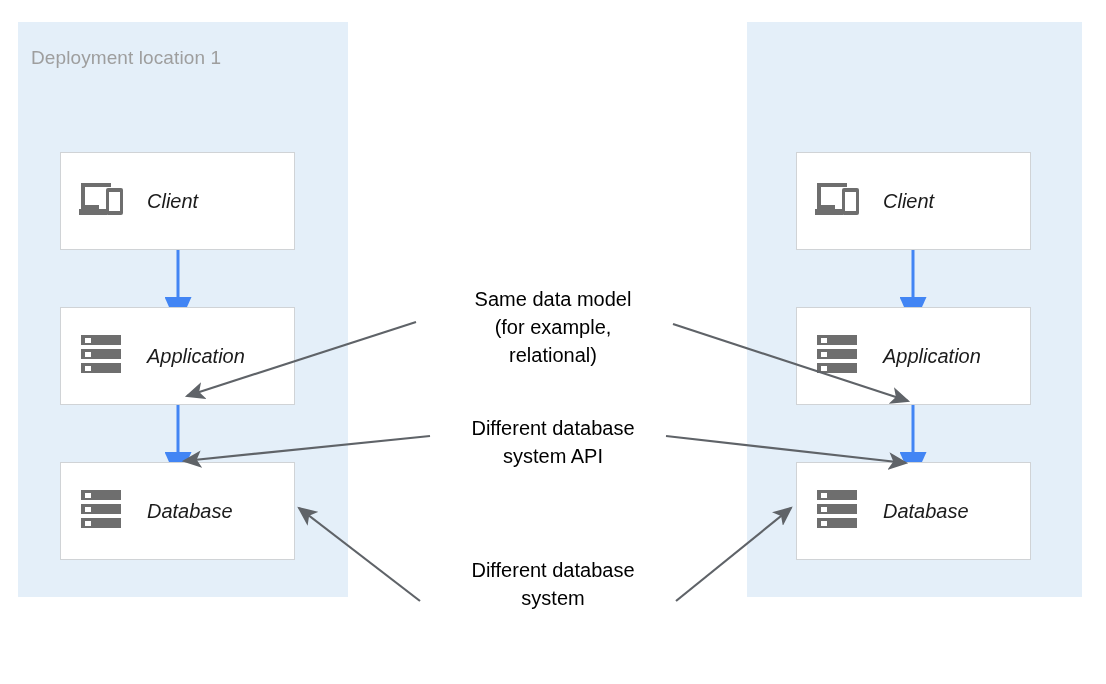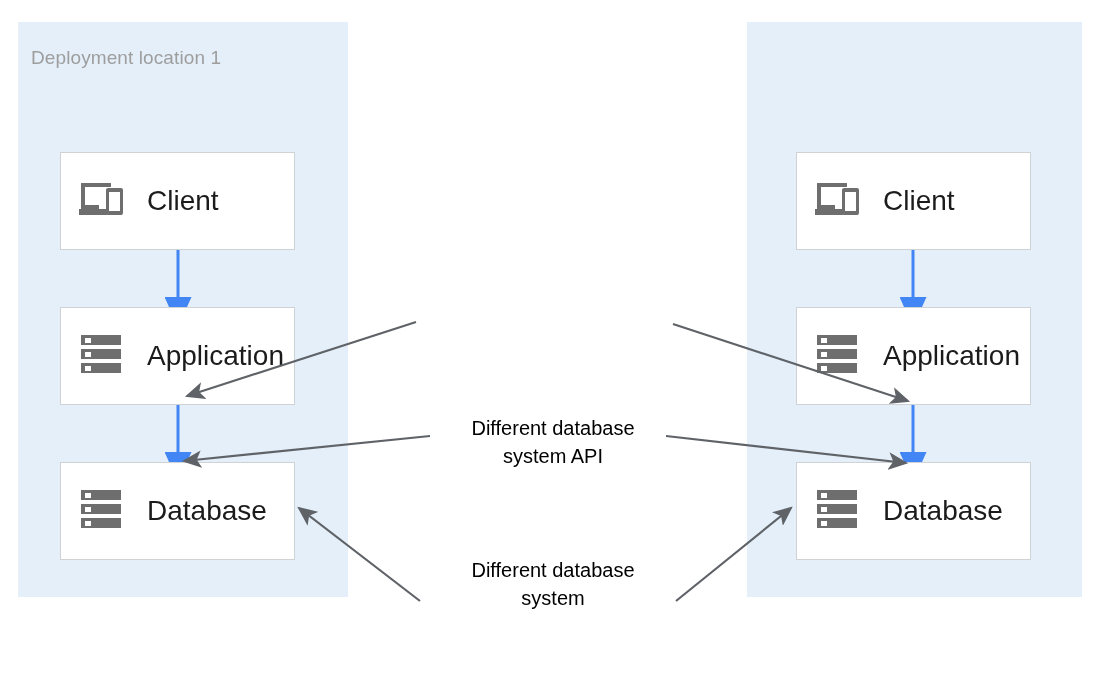--- a/index.html
+++ b/index.html
@@ -37,24 +37,25 @@
     display: flex;
     align-items: center;
     z-index: 5;
   }
   .node-icon {
     flex: 0 0 auto;
     margin-left: 18px;
     display: block;
   }
   .node-label {
-    font-size: 28px;
+    font-size: 20px;
     color: #1b1b1b;
     margin-left: 20px;
     white-space: nowrap;
+    font-style: italic;
   }
   .callout {
     position: absolute;
     font-size: 20px;
     color: #000000;
     line-height: 28px;
     text-align: center;
     white-space: pre-line;
     z-index: 6;
   }
@@ -191,20 +192,23 @@
 
     <line x1="430" y1="436" x2="184" y2="461" stroke="#5f6368" stroke-width="2.2" marker-end="url(#grayHead)"></line>
 
     <line x1="666" y1="436" x2="906" y2="463" stroke="#5f6368" stroke-width="2.2" marker-end="url(#grayHead)"></line>
 
     <line x1="420" y1="601" x2="299" y2="508" stroke="#5f6368" stroke-width="2.2" marker-end="url(#grayHead)"></line>
 
     <line x1="676" y1="601" x2="791" y2="508" stroke="#5f6368" stroke-width="2.2" marker-end="url(#grayHead)"></line>
   </svg>
 
+  <div class="callout" style="left:423px; top:285px; width:260px;">Same data model
+(for example,
+relational)</div>
 
   <div class="callout" style="left:423px; top:414px; width:260px;">Different database
 system API</div>
 
   <div class="callout" style="left:423px; top:556px; width:260px;">Different database
 system</div>
 
 </div>
 
 </body></html>

